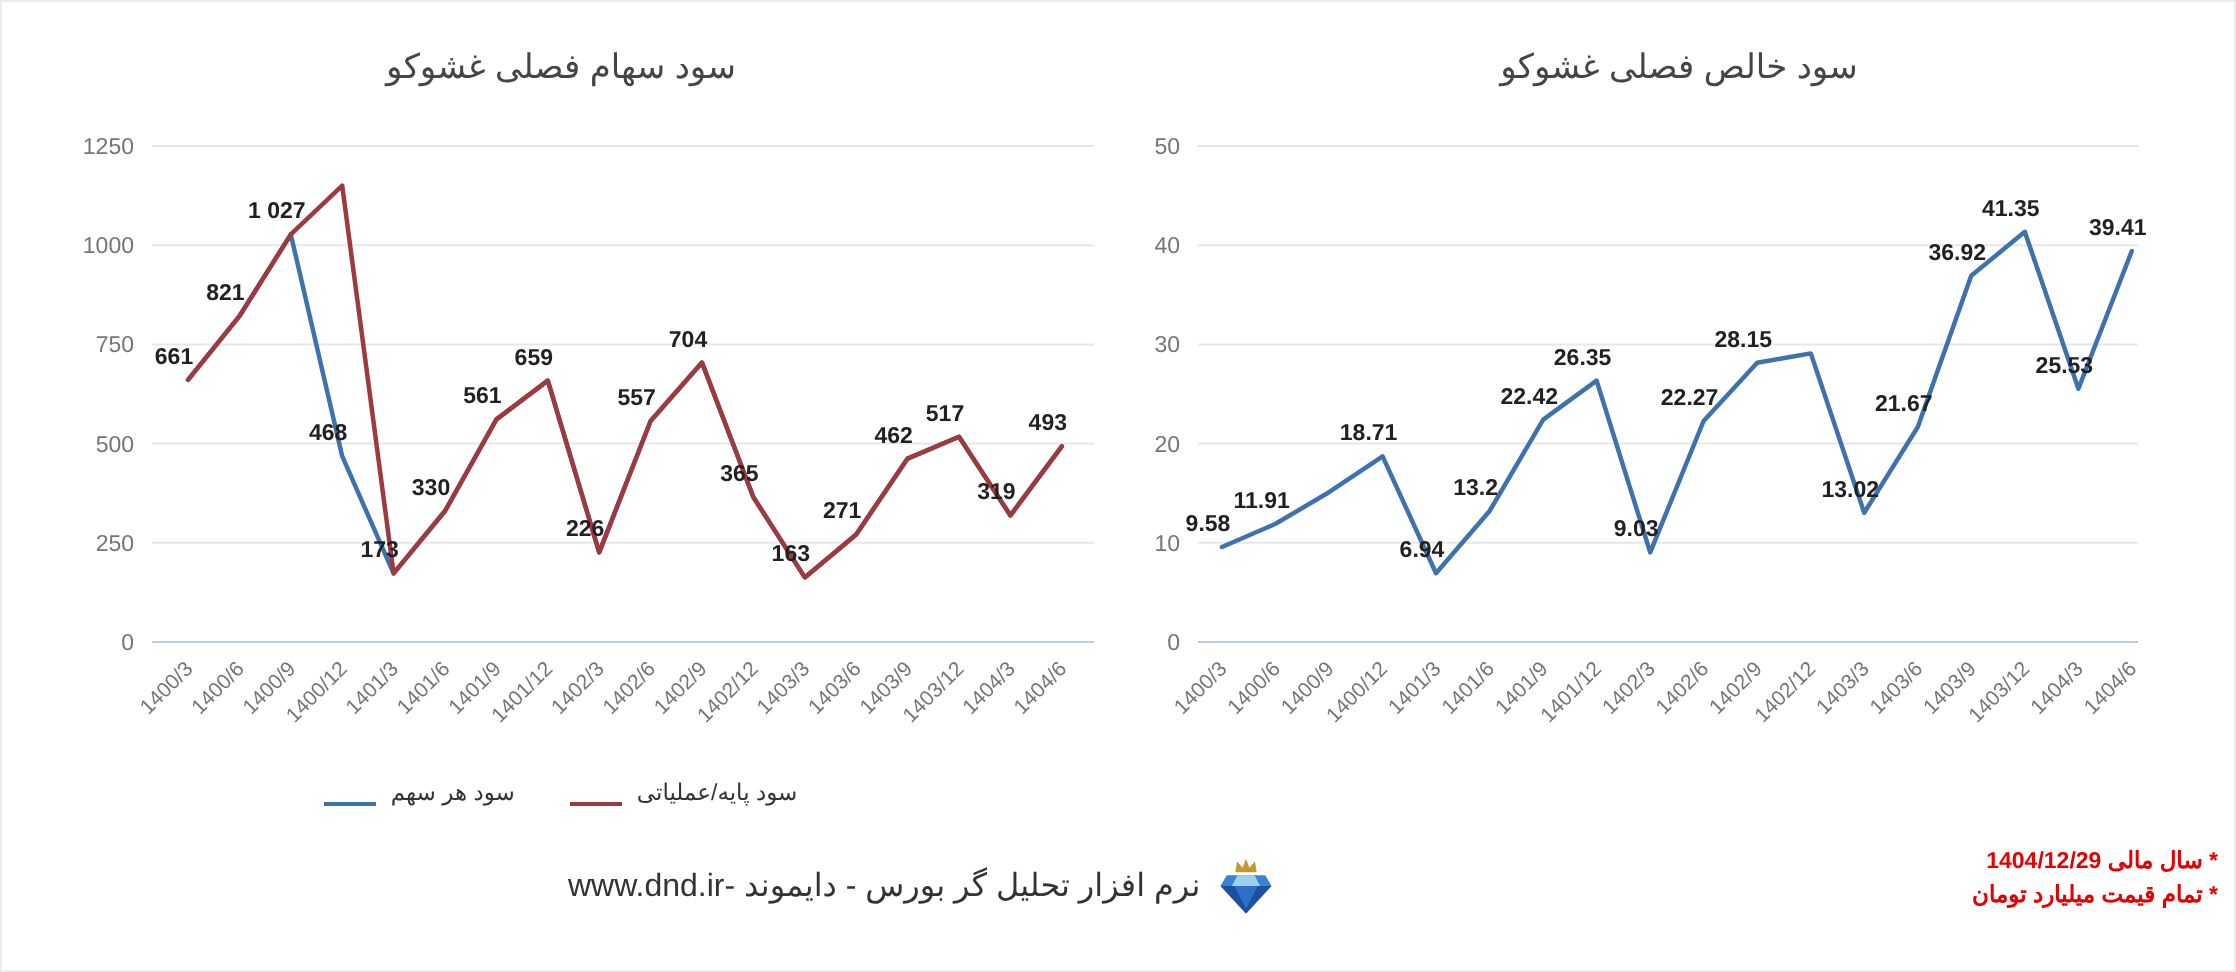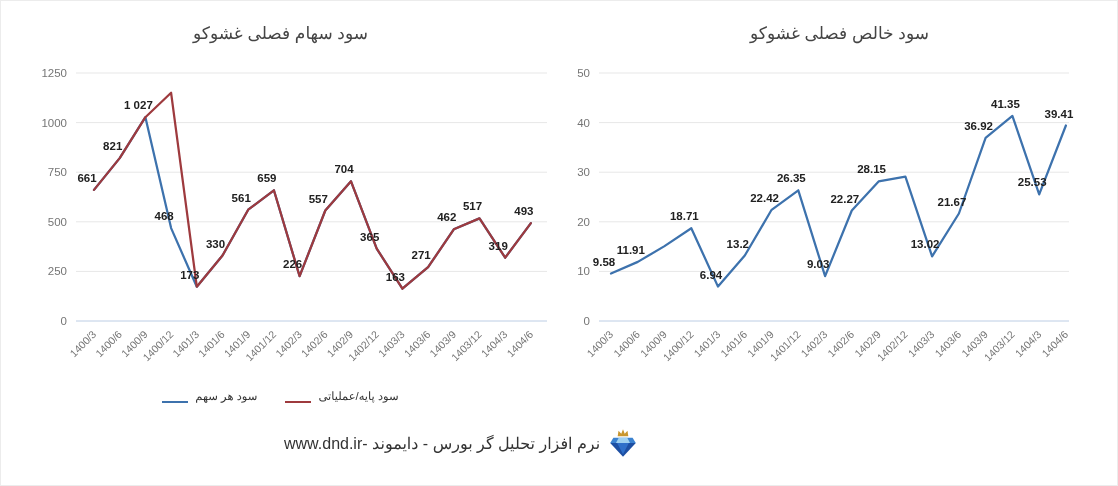--- a/index.html
+++ b/index.html
@@ -149,14 +149,18 @@
     <span class="brand-text">نرم افزار تحلیل گر بورس - دایموند -www.dnd.ir</span>
     <svg width="32" height="32" viewBox="0 0 30 30">
       <path d="M10,8.6 L10.8,3.4 L13.4,6.4 L15,2.2 L16.6,6.4 L19.2,3.4 L20,8.6 Z" fill="#c9962e"></path>
       <polygon points="6,10 24,10 27,15 3,15" fill="#3b82d0"></polygon>
       <polygon points="11,10 19,10 21.6,15 8.4,15" fill="#9fd0f0"></polygon>
       <polygon points="3,15 27,15 15,28" fill="#1d4fa3"></polygon>
       <polygon points="9.5,15 20.5,15 15,25.6" fill="#2f6fc9"></polygon>
     </svg>
   </div>
 
+  <div class="notes">
+    <div>* سال مالی 1404/12/29</div>
+    <div>* تمام قیمت میلیارد تومان</div>
+  </div>
 
 </div>
 
 </body></html>

